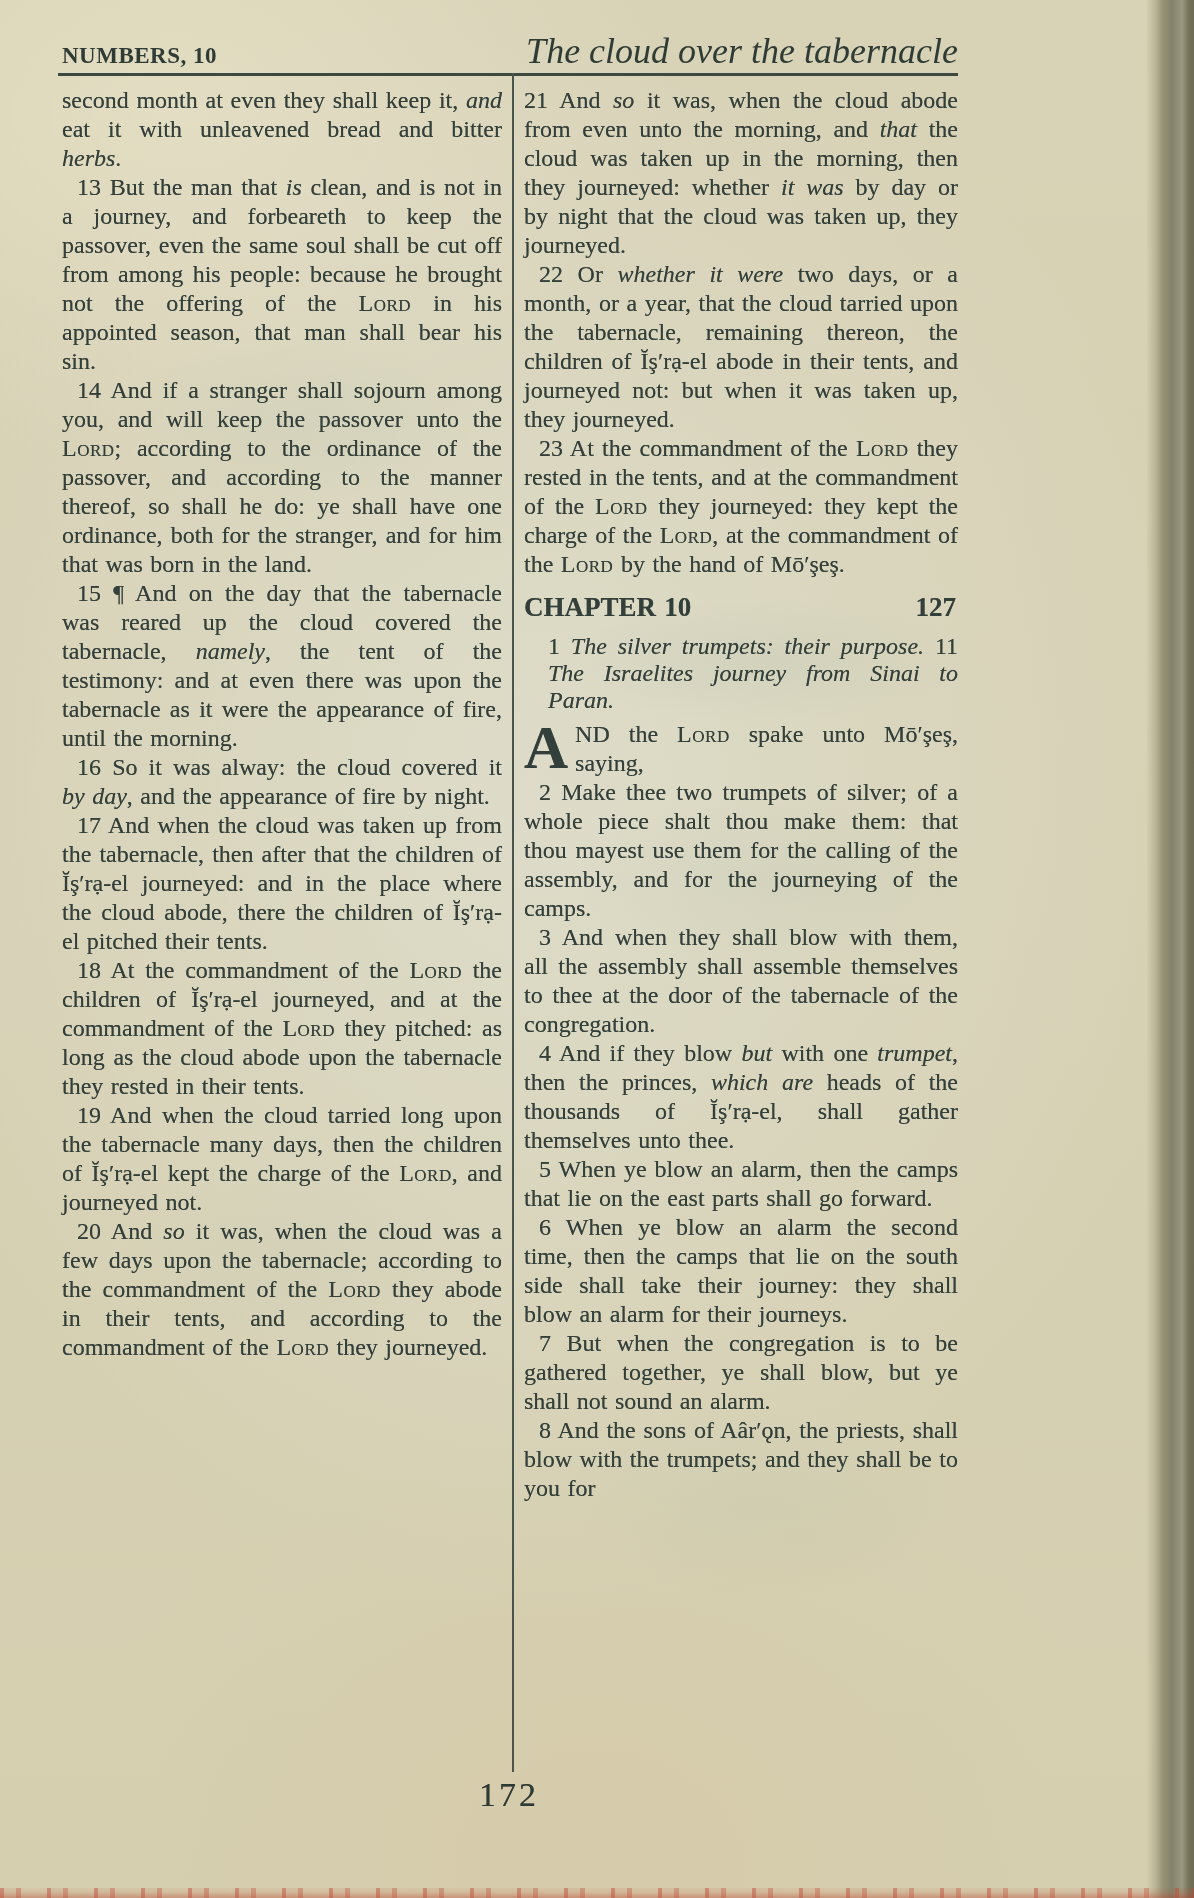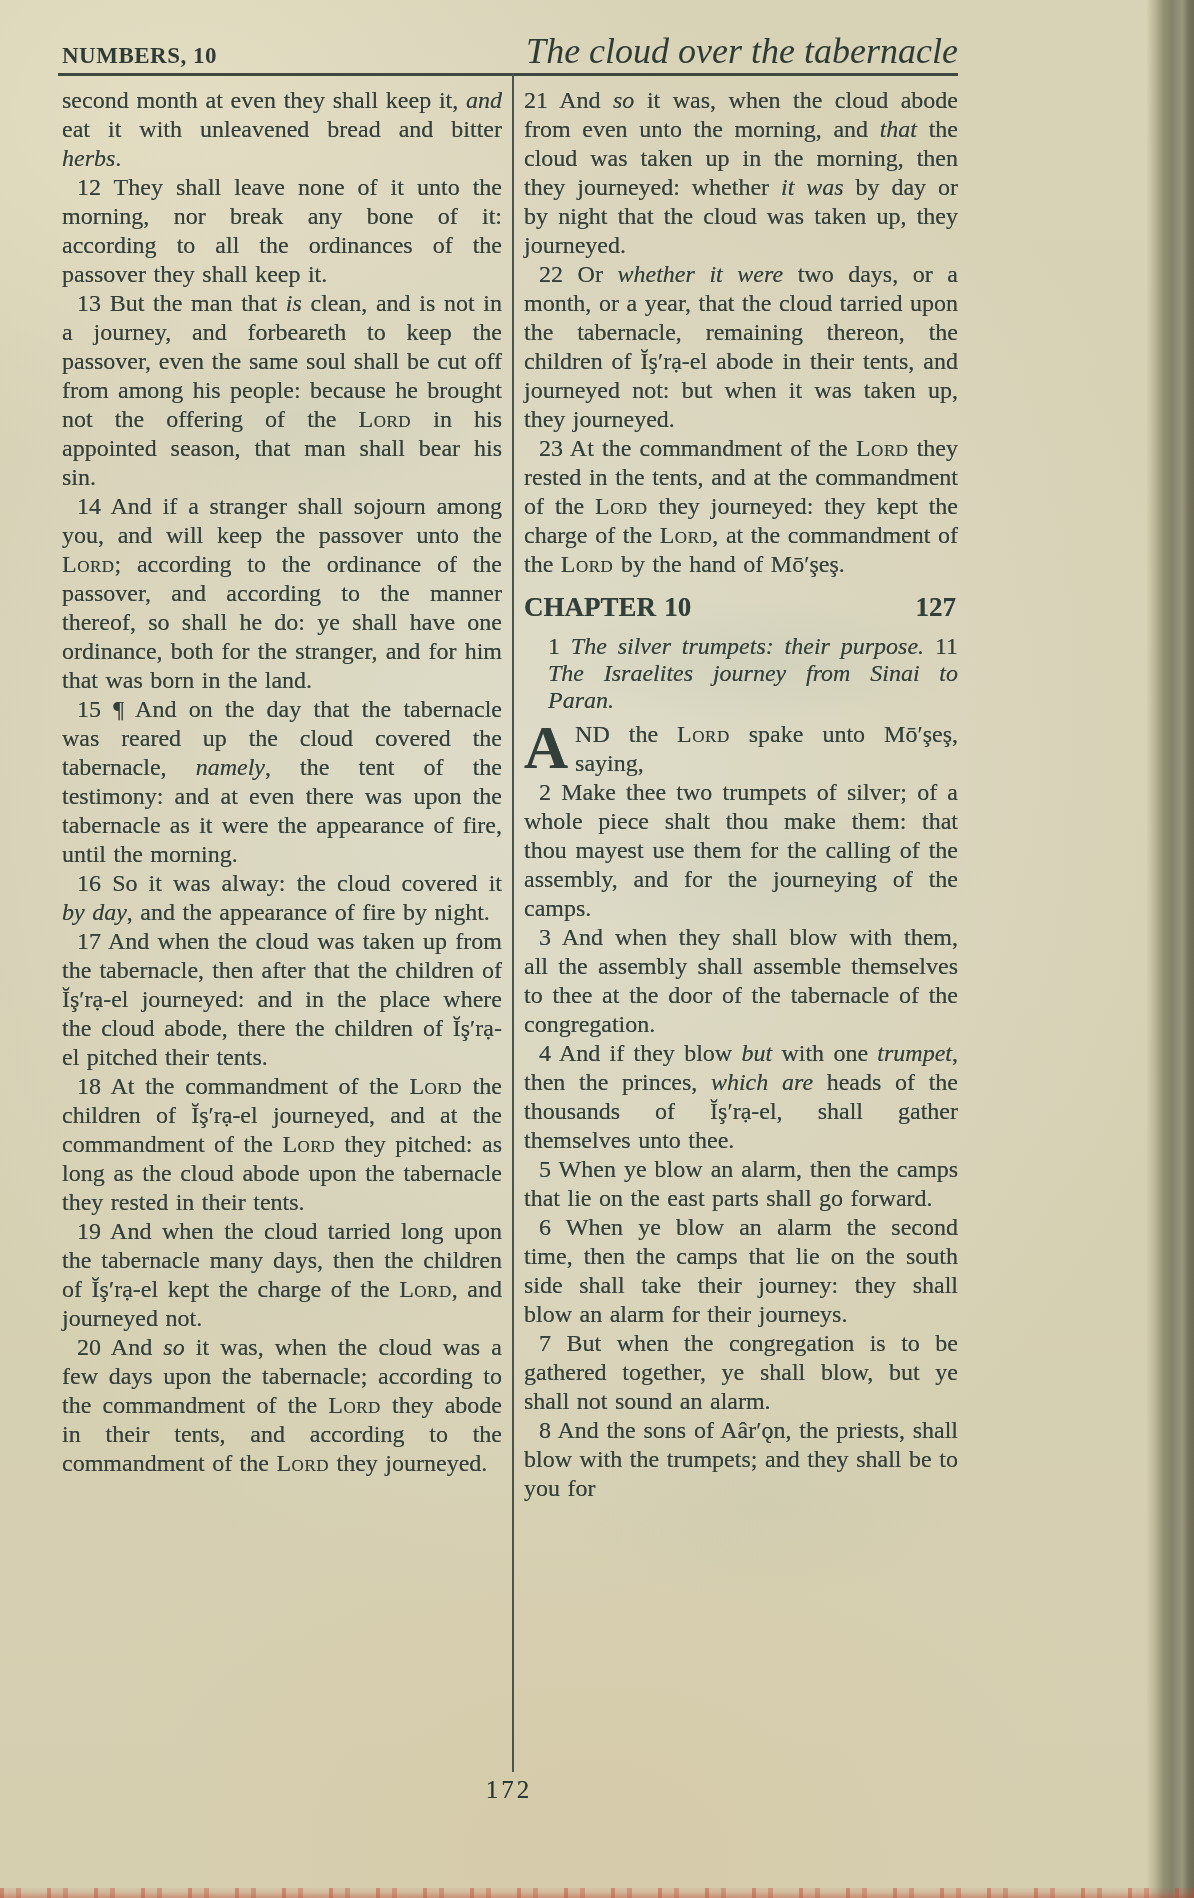--- a/index.html
+++ b/index.html
@@ -76,40 +76,39 @@
     margin:0 0 6px; padding-left:24px;
     font-size:24px; line-height:27px; font-style:normal;
   }
   .dropcap {
     float:left; font-weight:bold;
     font-size:61px; line-height:50px;
     padding:3px 7px 0 0;
   }
   .pagenum {
     position:absolute; left:60px; top:1776px; width:898px;
-    text-align:center; font-size:25px; letter-spacing:3px;
+    text-align:center; font-size:34px; letter-spacing:3px;
     color:#2e3a35; text-shadow:0 0 0.5px rgba(46,58,53,0.65);
   }
 </style>
 </head>
 <body>
 
 <div class="page"></div>
 
 <div class="header">
   <span class="book">NUMBERS, 10</span>
   <span class="running">The cloud over the tabernacle</span>
 </div>
 
 <div class="rule"></div>
 <div class="divider"></div>
 
 <div class="col col-left">
     <p class="verse first"><span>second month at even they shall keep it, </span><span class="it">and</span><span> eat it with unleavened bread and bitter </span><span class="it">herbs</span><span>.</span></p>
-    <p class="verse"><span>12 They shall leave none of it unto the morning, nor break any bone of it: according to all the ordinances of the passover they shall keep it.</span></p>
     <p class="verse"><span>13 But the man that </span><span class="it">is</span><span> clean, and is not in a journey, and forbeareth to keep the passover, even the same soul shall be cut off from among his people: because he brought not the offering of the </span><span class="sc">Lord</span><span> in his appointed season, that man shall bear his sin.</span></p>
     <p class="verse"><span>14 And if a stranger shall sojourn among you, and will keep the passover unto the </span><span class="sc">Lord</span><span>; according to the ordinance of the passover, and according to the manner thereof, so shall he do: ye shall have one ordinance, both for the stranger, and for him that was born in the land.</span></p>
     <p class="verse"><span>15 ¶ And on the day that the tabernacle was reared up the cloud covered the tabernacle, </span><span class="it">namely</span><span>, the tent of the testimony: and at even there was upon the tabernacle as it were the appearance of fire, until the morning.</span></p>
     <p class="verse"><span>16 So it was alway: the cloud covered it </span><span class="it">by day</span><span>, and the appearance of fire by night.</span></p>
     <p class="verse"><span>17 And when the cloud was taken up from the tabernacle, then after that the children of Ĭş′rạ-el journeyed: and in the place where the cloud abode, there the children of Ĭş′rạ-el pitched their tents.</span></p>
     <p class="verse"><span>18 At the commandment of the </span><span class="sc">Lord</span><span> the children of Ĭş′rạ-el journeyed, and at the commandment of the </span><span class="sc">Lord</span><span> they pitched: as long as the cloud abode upon the tabernacle they rested in their tents.</span></p>
     <p class="verse"><span>19 And when the cloud tarried long upon the tabernacle many days, then the children of Ĭş′rạ-el kept the charge of the </span><span class="sc">Lord</span><span>, and journeyed not.</span></p>
     <p class="verse"><span>20 And </span><span class="it">so</span><span> it was, when the cloud was a few days upon the tabernacle; according to the commandment of the </span><span class="sc">Lord</span><span> they abode in their tents, and according to the commandment of the </span><span class="sc">Lord</span><span> they journeyed.</span></p>
   </div>
 <div class="col col-right">

